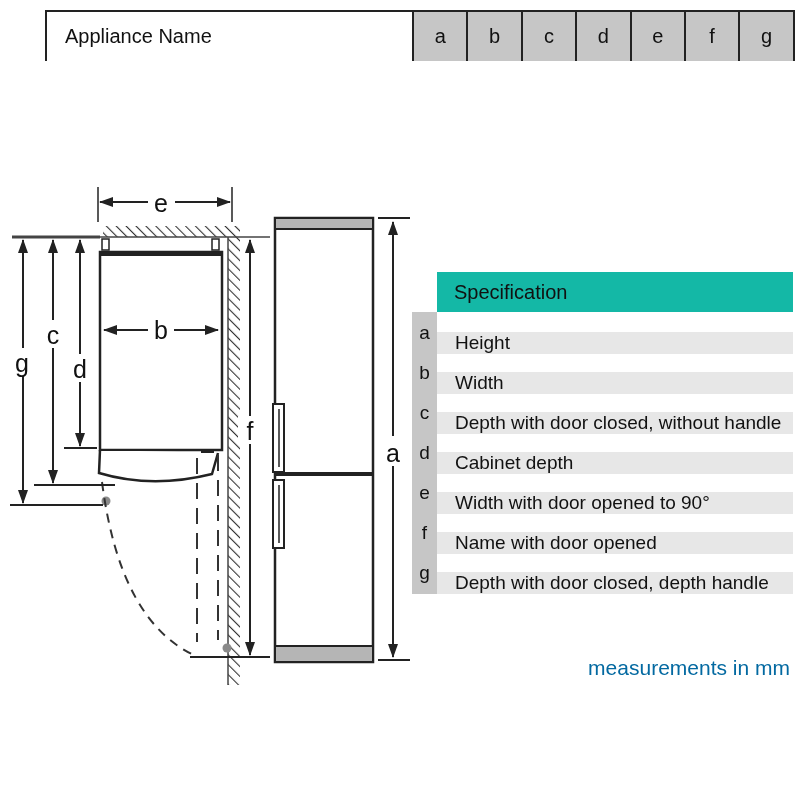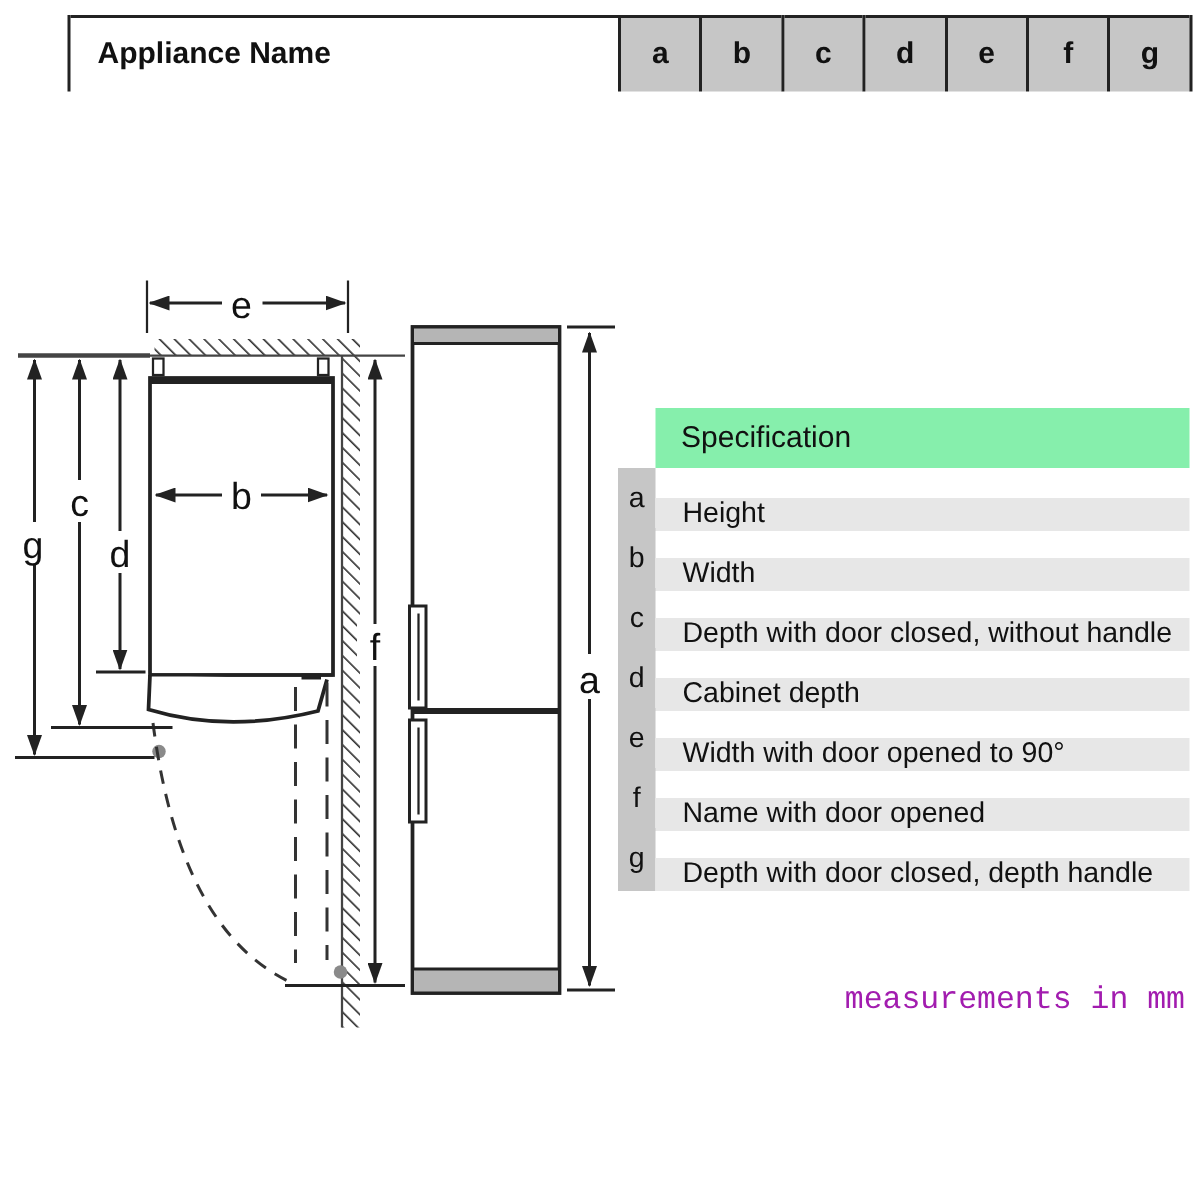--- a/index.html
+++ b/index.html
@@ -8,50 +8,50 @@
     font-family:"Liberation Sans","DejaVu Sans",sans-serif;color:#111;
   }
   
   .dim-table{
     position:absolute;left:45px;top:10px;width:748px;
     border-collapse:collapse;table-layout:fixed;
     font-size:20px;color:#111;
   }
   .dim-table td,.dim-table th{
     border-left:2px solid #222;border-right:2px solid #222;
-    font-weight:700;white-space:nowrap;overflow:hidden;
+    font-weight:400;white-space:nowrap;overflow:hidden;
   }
   .dim-table tr{height:50px;}
   .dim-table tr.sep{border-top:5px double #222;}
   .dim-table .outer-top{border-top:2px solid #222;}
   .dim-table .outer-bottom{border-bottom:5px double #222;}
   .dim-table .name-cell{text-align:left;padding-left:18px;background:#fff;}
   .dim-table .head-letter{background:#c6c6c6;text-align:center;}
   .dim-table .val{text-align:center;background:#fff;}
   
   .diagram{position:absolute;left:0;top:170px;width:800px;height:530px;z-index:1;}
   
   .spec{position:absolute;left:412px;top:272px;width:381px;z-index:2;}
   .spec-header{
-    margin-left:25px;height:40px;background:#86efac;
+    margin-left:25px;height:40px;background:#14b8a6;
     display:flex;align-items:center;padding-left:17px;box-sizing:border-box;
     font-size:20px;color:#111;
   }
   .spec-row{display:grid;grid-template-columns:25px 1fr;height:40px;}
   .spec-key{
     background:#c6c6c6;display:flex;align-items:center;justify-content:center;
     font-size:19px;color:#111;
   }
   .spec-label{
     background:#e7e7e7;display:flex;align-items:center;padding-left:18px;
     font-size:19px;color:#111;white-space:nowrap;margin-top:20px;
   }
   
   .footer-note{
-    position:absolute;right:10px;top:656px;font-size:21px;color:#a21caf;font-family:Liberation Mono, monospace;
+    position:absolute;right:10px;top:656px;font-size:21px;color:#0369a1;
   }
   svg text{font-family:"Liberation Sans","DejaVu Sans",sans-serif;font-size:25px;fill:#111;}
 </style>
 </head>
 <body>
 
 <div class="page">
 
   <table class="dim-table">
     <colgroup>

